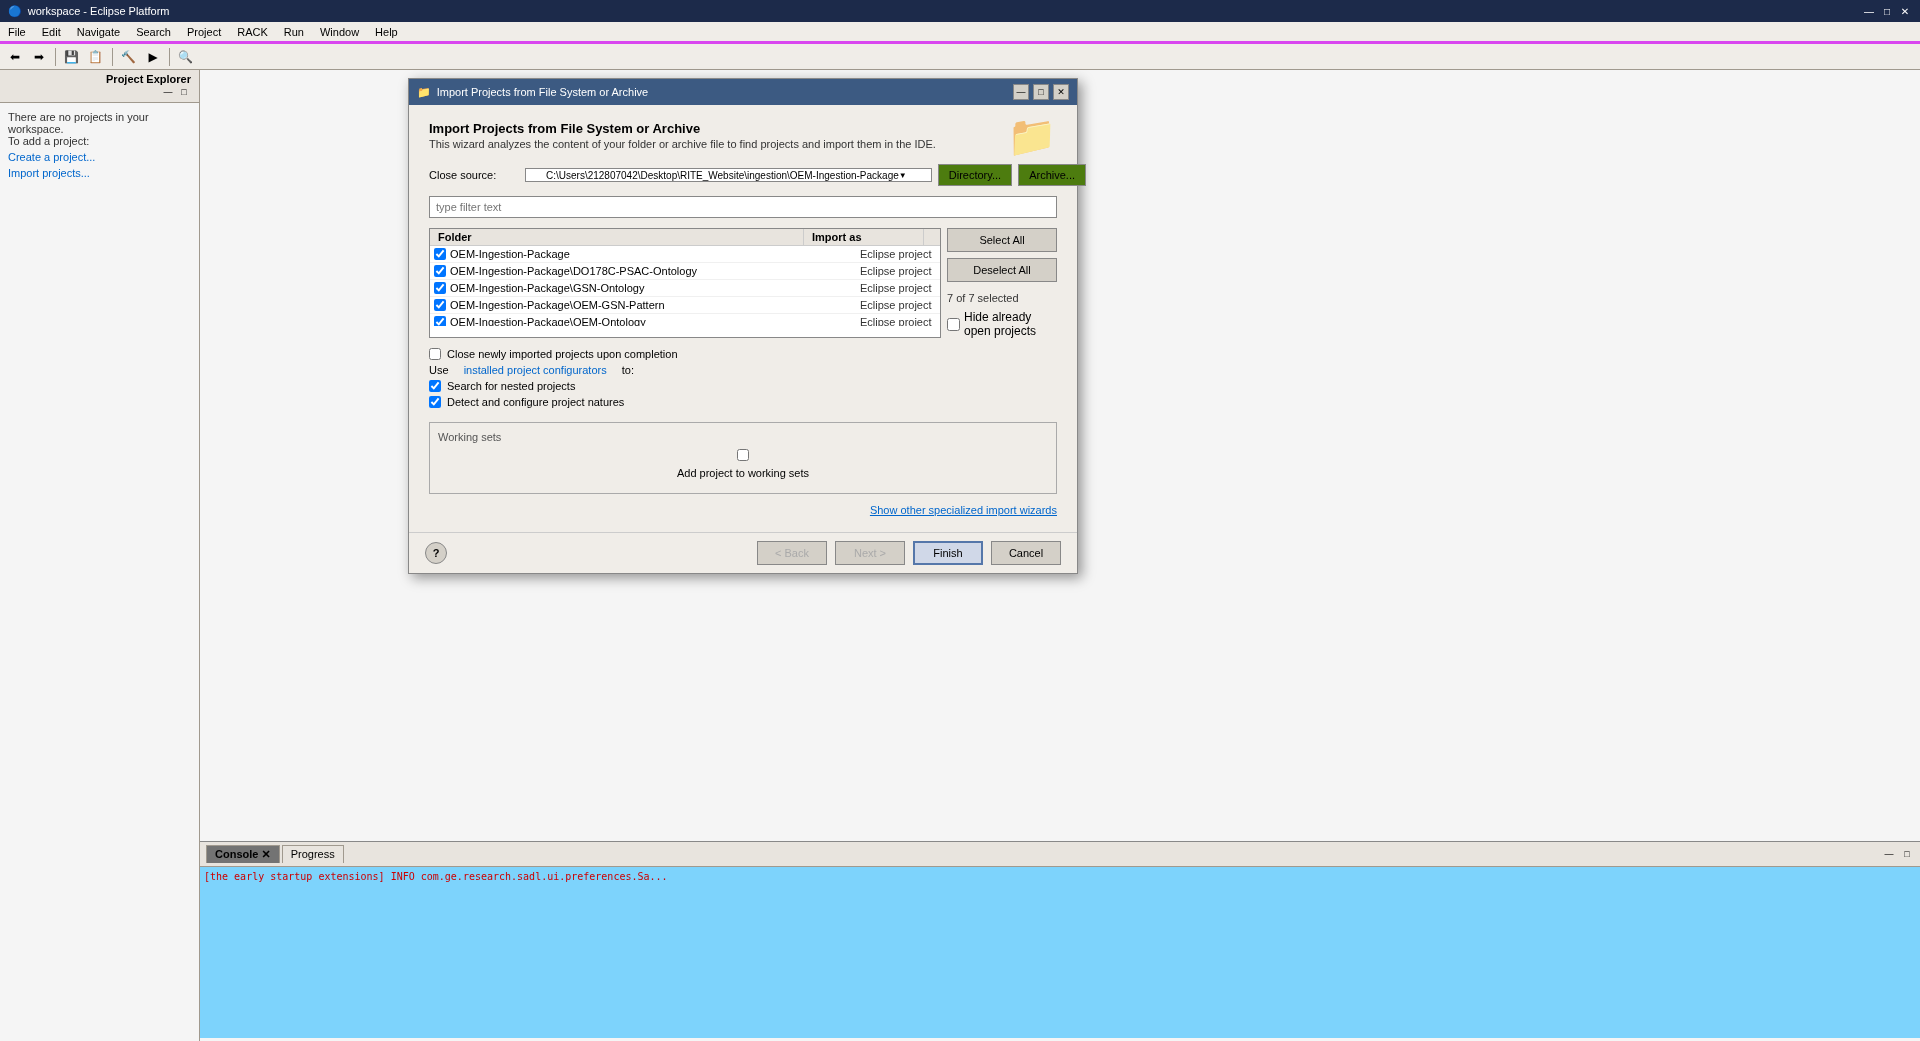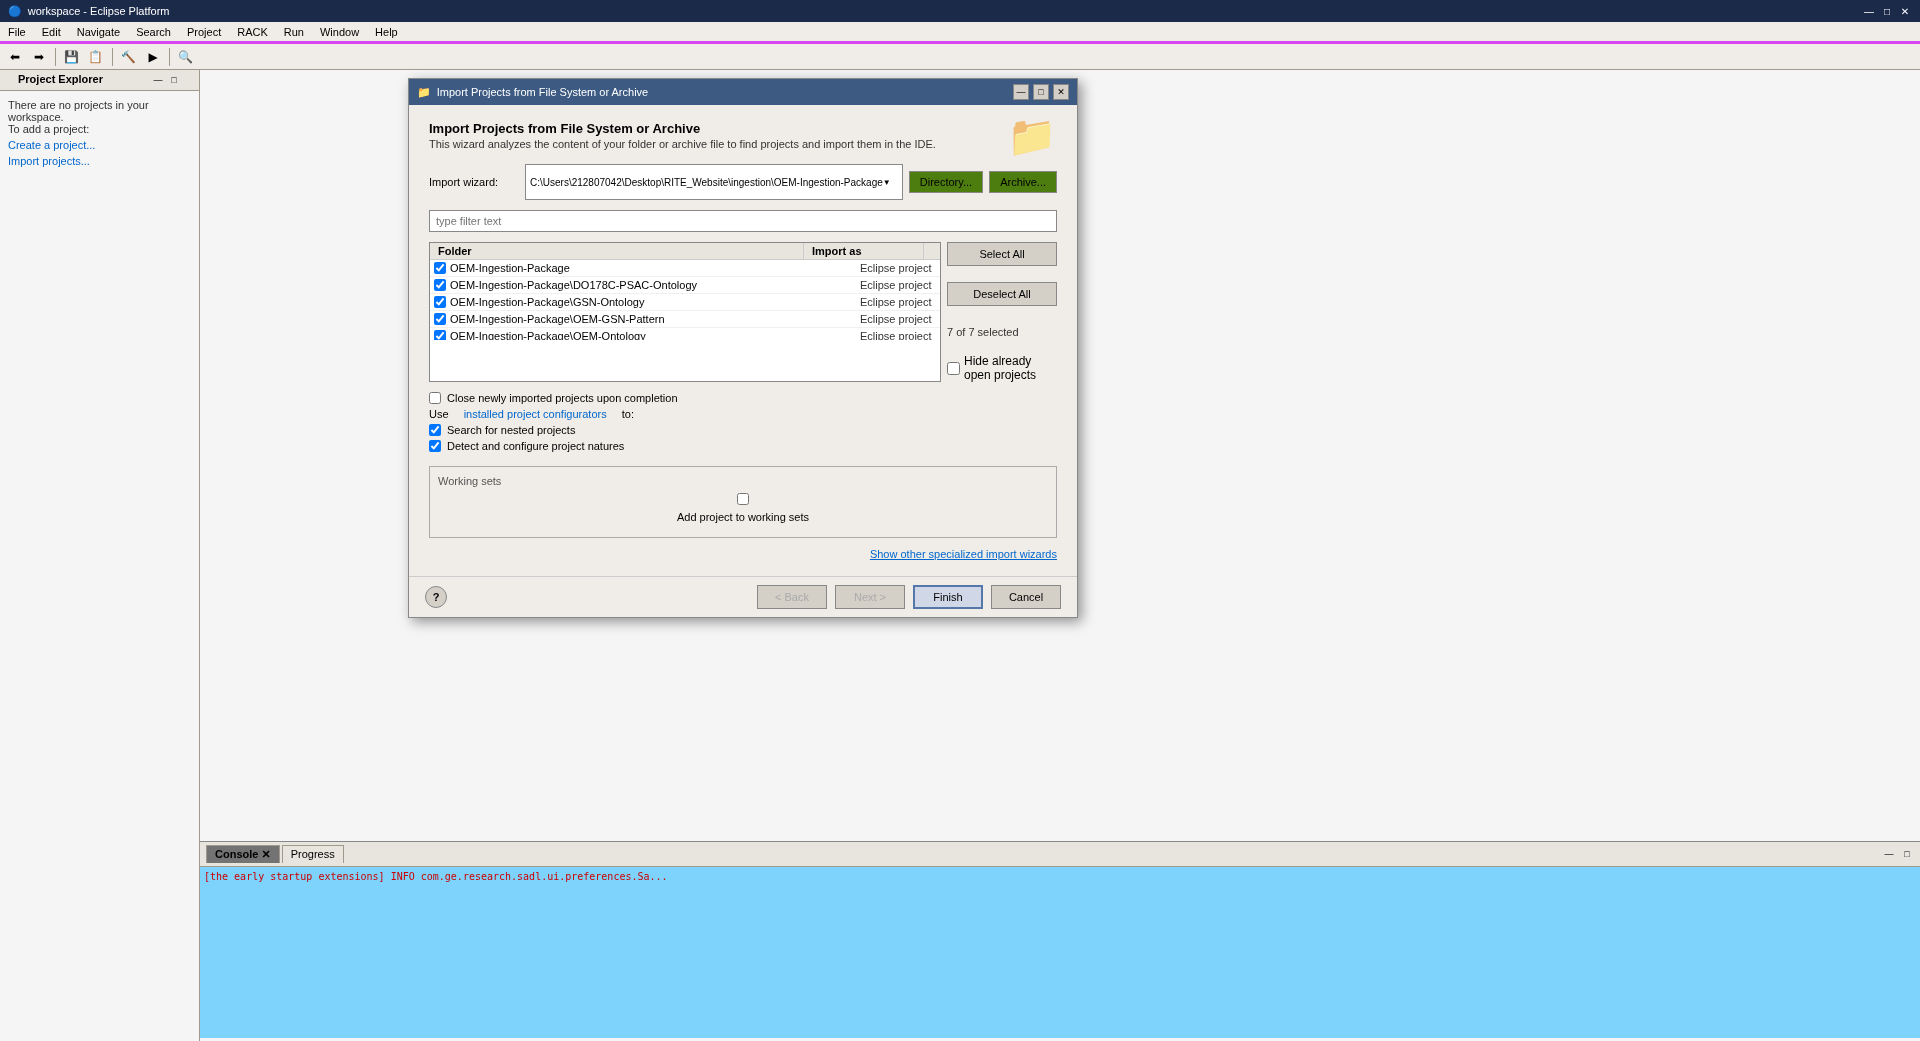--- a/index.html
+++ b/index.html
@@ -94,24 +94,25 @@
     .left-panel {
       width: 200px;
       background: #f5f5f5;
       border-right: 1px solid #a0998e;
       display: flex;
       flex-direction: column;
     }
     .panel-header {
       background: #e8e4de;
       border-bottom: 1px solid #a0998e;
-      padding: 3px 18px;
-      display: flex;
-      align-items: flex-start;
+      padding: 3px 8px;
+      display: flex;
+      align-items: flex-end;
       justify-content: space-between;
+      flex-direction: column;
     }
     .panel-title {
       font-size: 11px;
       font-weight: bold;
       color: #000;
     }
     .panel-controls {
       display: flex;
       gap: 2px;
     }
@@ -249,25 +250,25 @@
       align-items: center;
       gap: 6px;
       margin-top: 4px;
     }
     .import-source-label {
       font-size: 11px;
       min-width: 90px;
     }
     .import-source-input {
       flex: 1;
-      height: 36px;
+      height: 14px;
       border: 1px solid #888;
       background: white;
       font-size: 11px;
-      padding: 0 4px;
+      padding: 0 20px;
       display: flex;
       align-items: center;
     }
     .import-source-input-text {
       font-size: 10px;
       overflow: hidden;
       white-space: nowrap;
     }
     .dropdown-arrow {
       width: 12px;
@@ -346,21 +347,21 @@
       width: 108px;
       font-size: 11px;
       color: #333;
       padding-left: 28px;
     }
 
     
     .list-buttons {
       display: flex;
       flex-direction: column;
-      gap: 16px;
+      gap: 6px;
       width: 110px;
     }
     .list-btn {
       height: 24px;
       background: #d4d0c8;
       border: 1px solid #888;
       font-size: 11px;
       cursor: pointer;
       text-align: center;
       display: flex;
@@ -599,21 +600,21 @@
   <div class="dialog-body">
 
     <div style="position:relative;">
       <div class="dialog-heading">Import Projects from File System or Archive</div>
       <div class="dialog-subtitle">This wizard analyzes the content of your folder or archive file to find projects and import them in the IDE.</div>
 
       <div style="position:absolute; top:-8px; right:0; font-size:40px; opacity:0.7;">📁</div>
     </div>
 
     <div class="import-source-row">
-      <span class="import-source-label">Import wizard:</span>
+      <span class="import-source-label">Close source:</span>
       <div class="import-source-input">
         <span class="import-source-input-text">C:\Users\212807042\Desktop\RITE_Website\ingestion\OEM-Ingestion-Package</span>
         <span class="dropdown-arrow">▼</span>
       </div>
       <button class="import-source-btn">Directory...</button>
       <button class="import-source-btn">Archive...</button>
     </div>
 
     <div class="filter-row">
       <input class="filter-input" type="text" placeholder="type filter text" style="">

